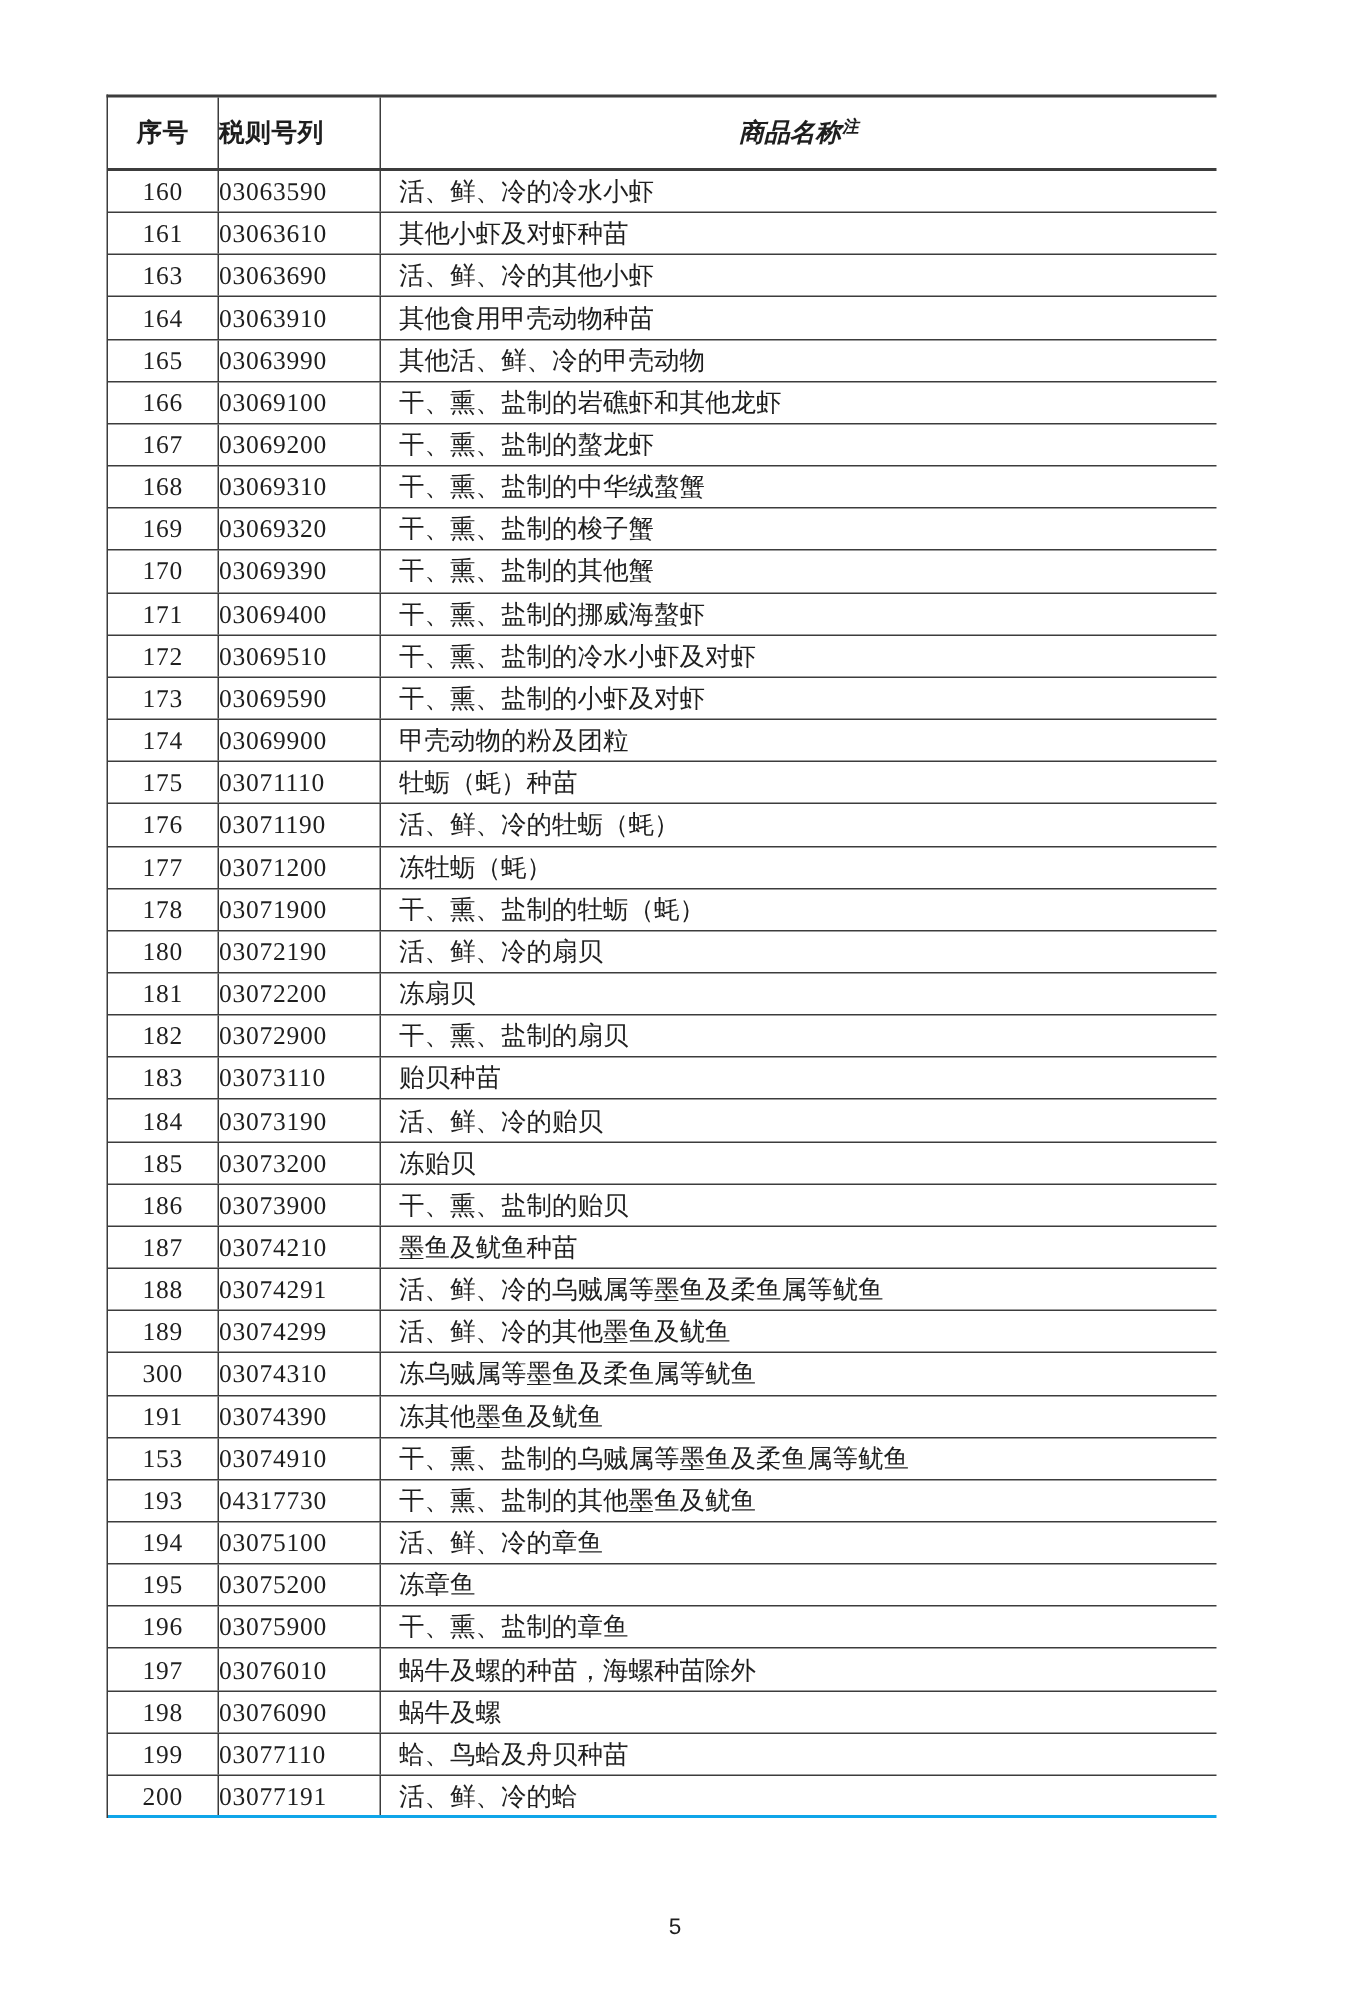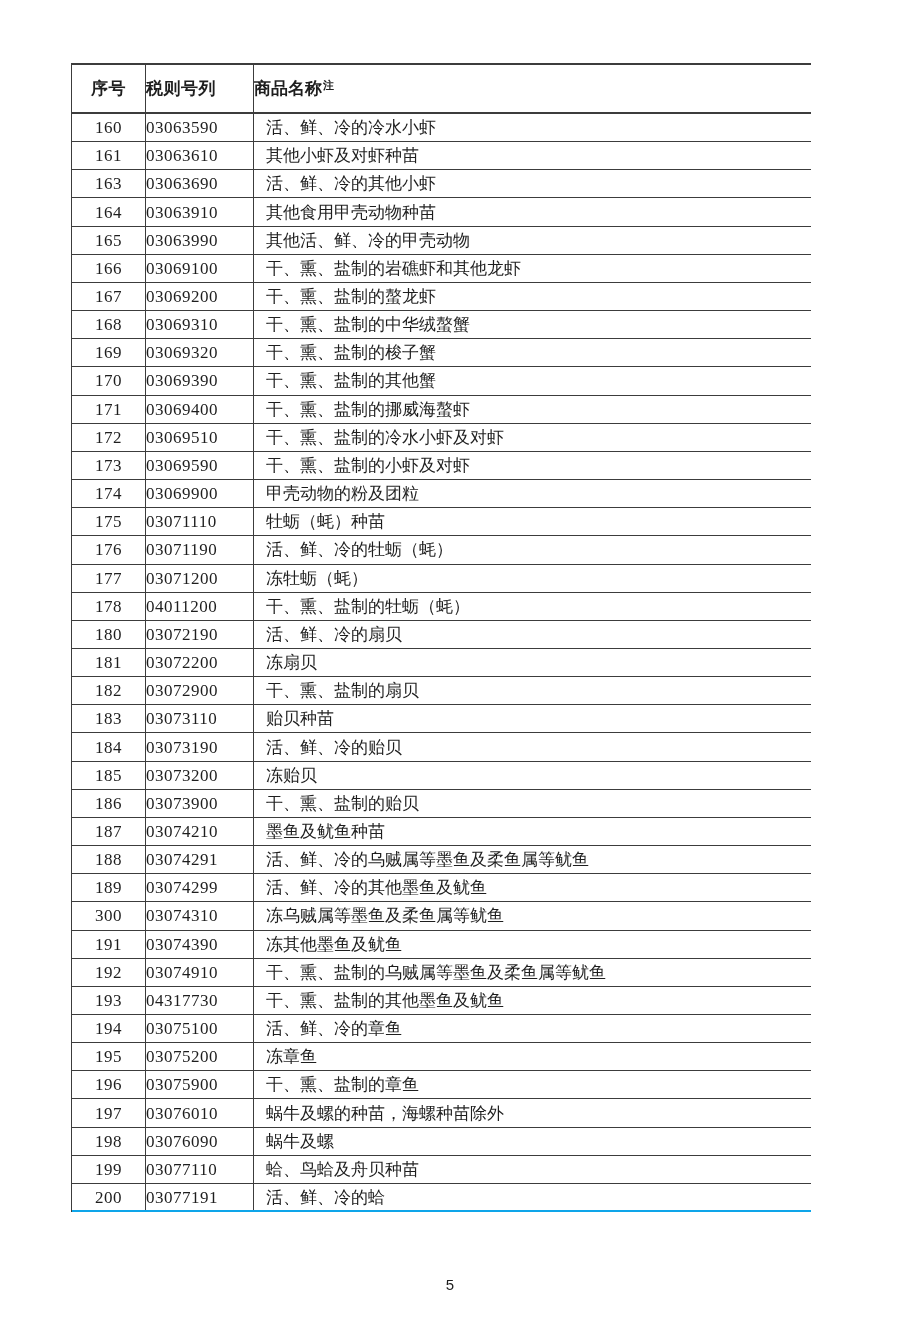--- a/index.html
+++ b/index.html
@@ -61,22 +61,23 @@
     justify-content: flex-start;
     border-right: 1.5px solid #3c3c3c;
     letter-spacing: 0.5px;
   }
   .cell.c-name {
     flex: 1;
     justify-content: flex-start;
     padding-left: 12px;
   }
   .t-row.header .cell.c-name {
-    justify-content: flex-start;
+    justify-content: center;
     padding-left: 0;
+    font-style: italic;
   }
   sup.note {
     font-size: 11px;
     font-weight: bold;
     vertical-align: super;
     line-height: 0;
     margin-left: 1px;
     transform: translateY(-4px);
   }
   .page-number {
@@ -205,21 +206,21 @@
   </div>
 
   <div class="t-row">
     <div class="cell c-seq">177</div>
     <div class="cell c-code">03071200</div>
     <div class="cell c-name">冻牡蛎（蚝）</div>
   </div>
 
   <div class="t-row">
     <div class="cell c-seq">178</div>
-    <div class="cell c-code">04011200</div>
+    <div class="cell c-code">03071900</div>
     <div class="cell c-name">干、熏、盐制的牡蛎（蚝）</div>
   </div>
 
 
   <div class="t-row">
     <div class="cell c-seq">180</div>
     <div class="cell c-code">03072190</div>
     <div class="cell c-name">活、鲜、冷的扇贝</div>
   </div>
 
@@ -283,21 +284,21 @@
     <div class="cell c-name">冻乌贼属等墨鱼及柔鱼属等鱿鱼</div>
   </div>
 
   <div class="t-row">
     <div class="cell c-seq">191</div>
     <div class="cell c-code">03074390</div>
     <div class="cell c-name">冻其他墨鱼及鱿鱼</div>
   </div>
 
   <div class="t-row">
-    <div class="cell c-seq">192</div>
+    <div class="cell c-seq">153</div>
     <div class="cell c-code">03074910</div>
     <div class="cell c-name">干、熏、盐制的乌贼属等墨鱼及柔鱼属等鱿鱼</div>
   </div>
 
   <div class="t-row">
     <div class="cell c-seq">193</div>
     <div class="cell c-code">04317730</div>
     <div class="cell c-name">干、熏、盐制的其他墨鱼及鱿鱼</div>
   </div>
 

